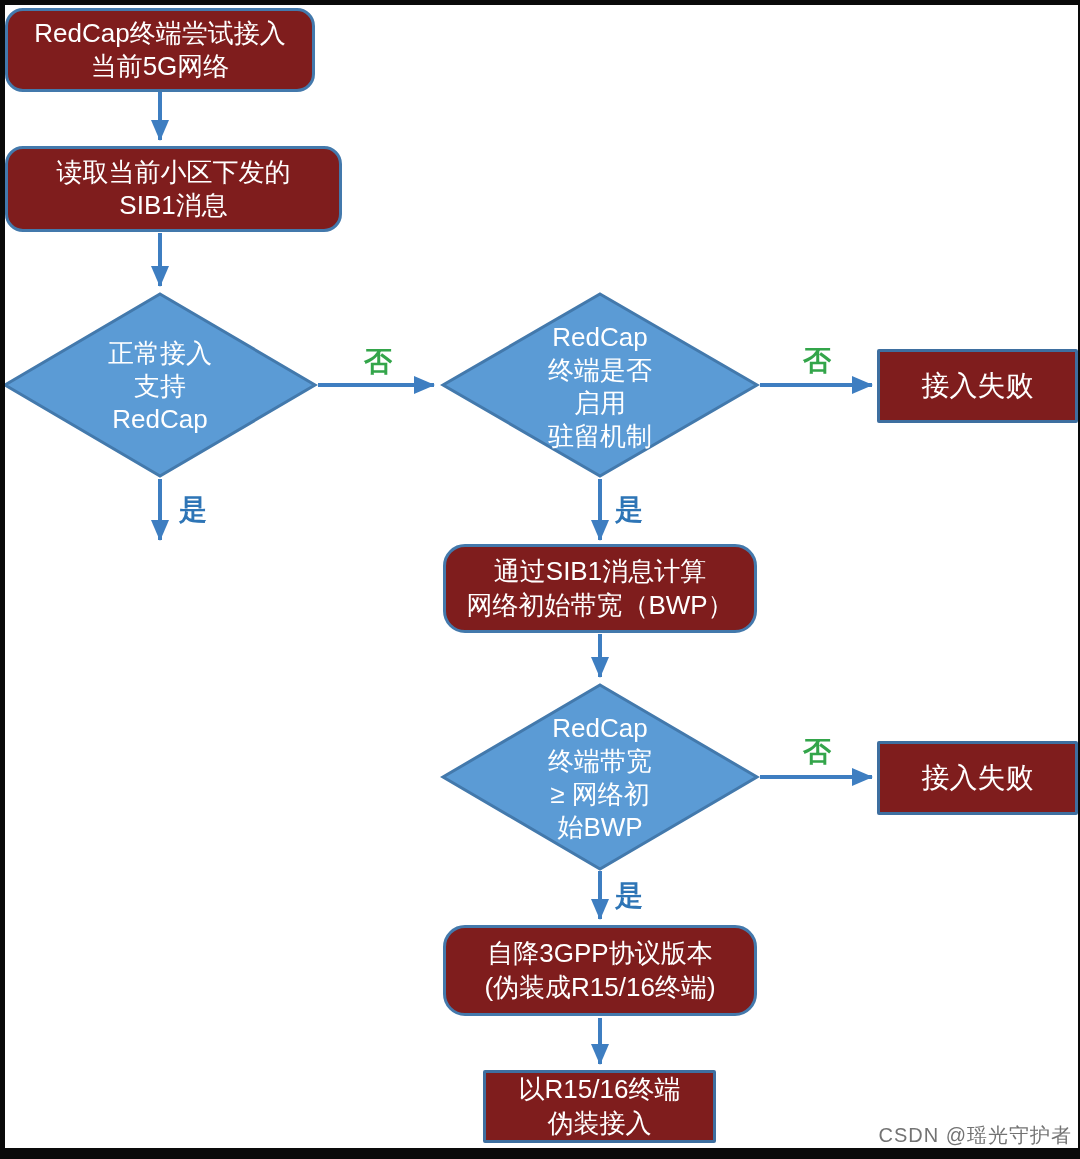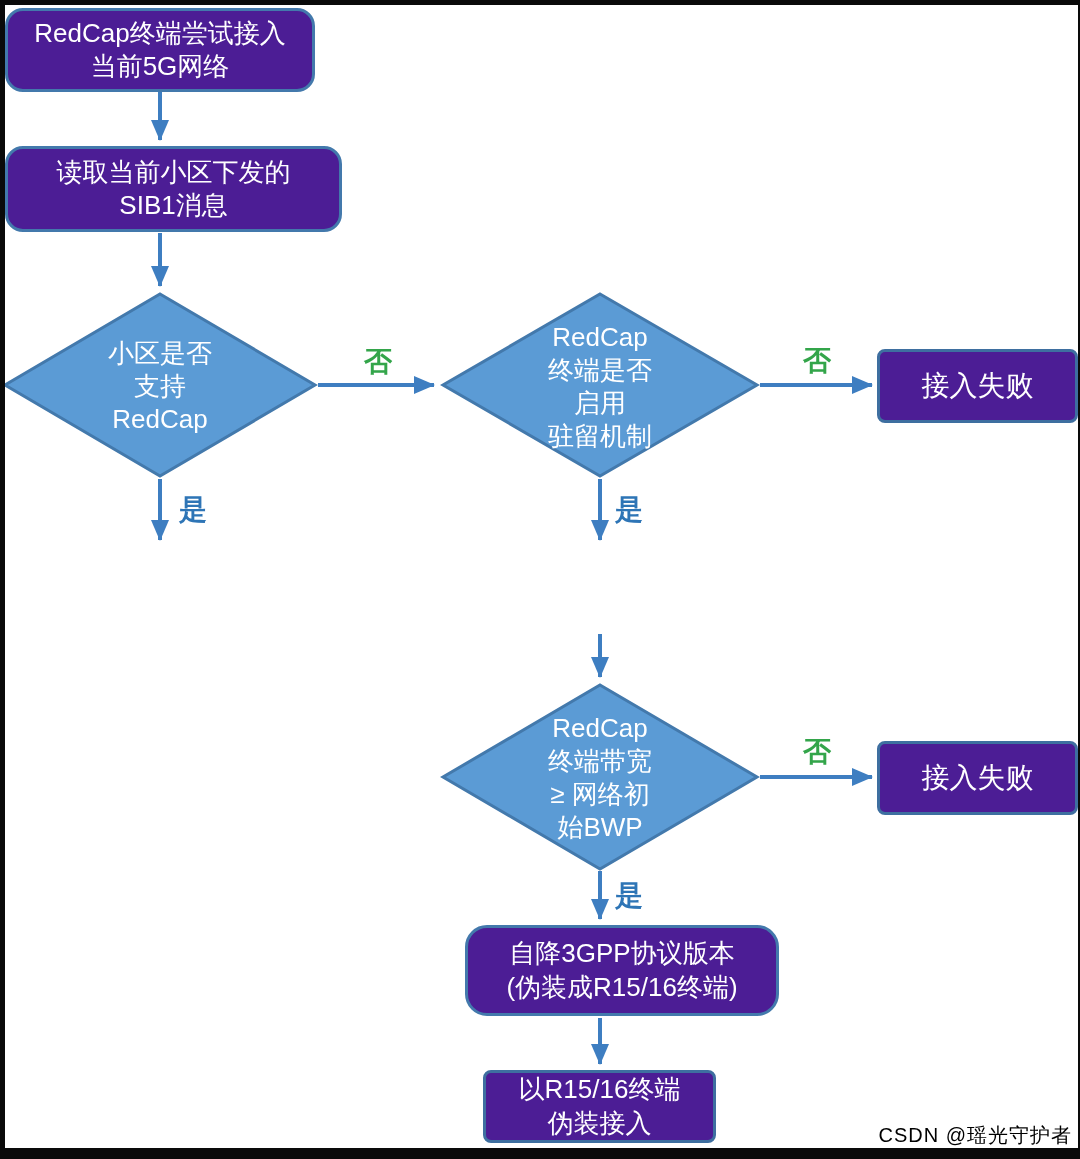--- a/index.html
+++ b/index.html
@@ -11,35 +11,35 @@
     overflow: hidden;
     font-family: "Liberation Sans", sans-serif;
   }
   svg.edges {
     position: absolute;
     left: 0; top: 0;
     width: 1080px; height: 1159px;
   }
   .node {
     position: absolute;
-    background: #4c1d95;
+    background: #7f1d1d;
     border: 3px solid #4379AC;
     color: #ffffff;
     display: flex;
     align-items: center;
     justify-content: center;
     text-align: center;
     white-space: pre-line;
     font-size: 26px;
     line-height: 1.27;
     box-sizing: border-box;
   }
   .round  { border-radius: 18px; }
   .biground { border-radius: 22px; }
-  .sharp  { border-radius: 8px; border-color: #3E6FA0; }
+  .sharp  { border-radius: 2px; border-color: #3E6FA0; }
   .dtext {
     position: absolute;
     color: #ffffff;
     text-align: center;
     white-space: pre-line;
     font-size: 26px;
     line-height: 1.27;
     transform: translate(-50%, -50%);
   }
   .elabel {
@@ -48,21 +48,21 @@
     font-weight: 600;
     transform: translate(-50%, -50%);
   }
   .elabel.no  { color: #33A54A; }
   .elabel.yes { color: #2E75B6; }
   .watermark {
     position: absolute;
     right: 8px;
     top: 1122px;
     font-size: 20px;
-    color: #000000;
+    color: #737373;
     letter-spacing: 1px;
   }
   .bar { position: absolute; background: #0a0a0a; }
   .bar.top    { left: 0; top: 0; width: 1080px; height: 5px; }
   .bar.bottom { left: 0; top: 1148px; width: 1080px; height: 11px; }
   .bar.left   { left: 0; top: 0; width: 5px; height: 1159px; }
   .bar.right  { left: 1078px; top: 0; width: 2px; height: 1159px; }
 </style>
 </head>
 <body>
@@ -100,36 +100,40 @@
   <div class="node round" style="left:5px; top:146px; width:337px; height:86px;">
     <div>读取当前小区下发的
 SIB1消息</div>
   </div>
 
   <div class="node sharp" style="left:877px; top:349px; width:201px; height:74px; font-size:28px;">
     <div>接入失败</div>
   </div>
 
 
+  <div class="node biground" style="left:443px; top:544px; width:314px; height:89px;">
+    <div>通过SIB1消息计算
+网络初始带宽（BWP）</div>
+  </div>
 
   <div class="node sharp" style="left:877px; top:741px; width:201px; height:74px; font-size:28px;">
     <div>接入失败</div>
   </div>
 
-  <div class="node biground" style="left:465px; top:925px; width:314px; height:91px;">
+  <div class="node biground" style="left:443px; top:925px; width:314px; height:91px;">
     <div>自降3GPP协议版本
 (伪装成R15/16终端)</div>
   </div>
 
   <div class="node sharp" style="left:483px; top:1070px; width:233px; height:73px;">
     <div>以R15/16终端
 伪装接入</div>
   </div>
 
-  <div class="dtext" style="left:160px; top:387px;">小区是否
+  <div class="dtext" style="left:160px; top:387px;">正常接入
 支持
 RedCap</div>
   <div class="dtext" style="left:600px; top:387px;">RedCap
 终端是否
 启用
 驻留机制</div>
   <div class="dtext" style="left:600px; top:778px;">RedCap
 终端带宽
 ≥ 网络初
 始BWP</div>

